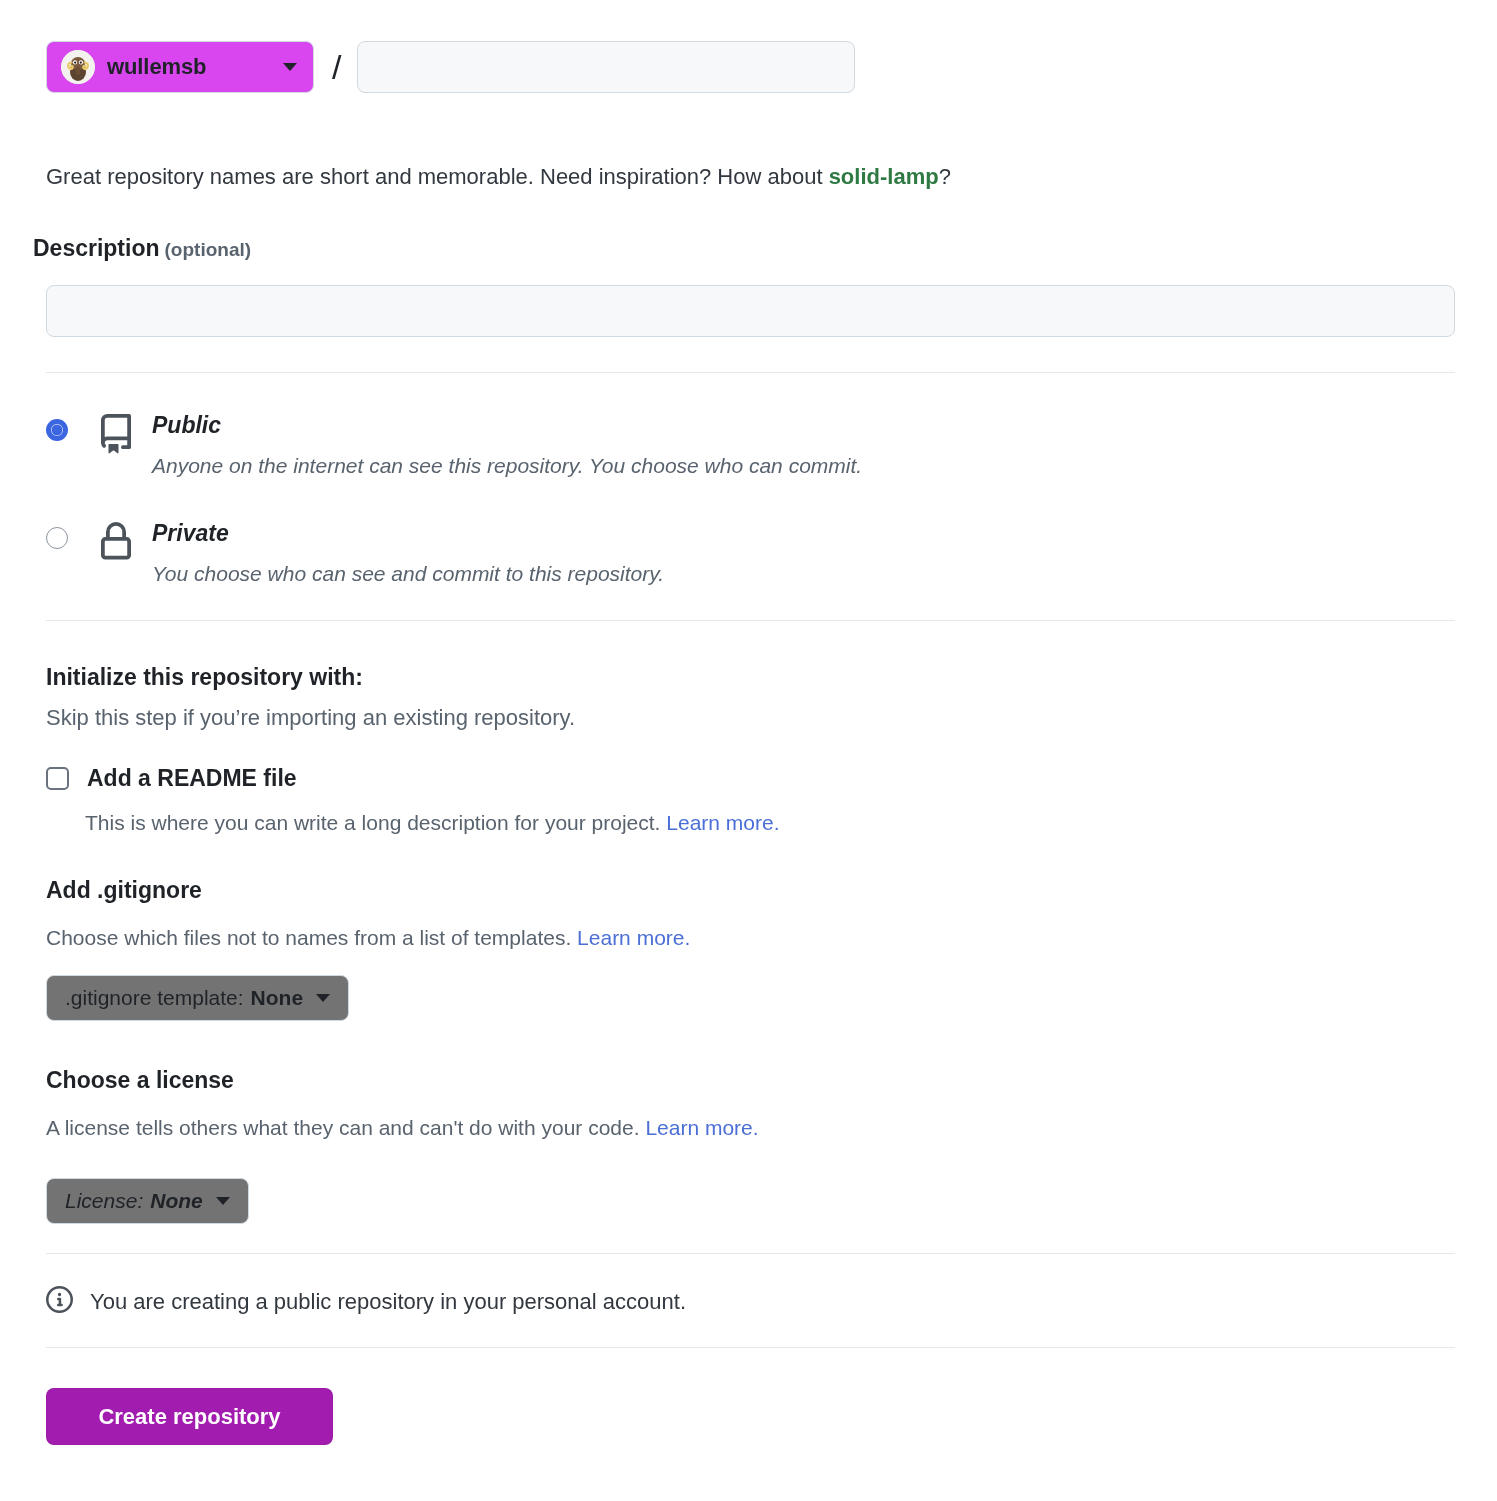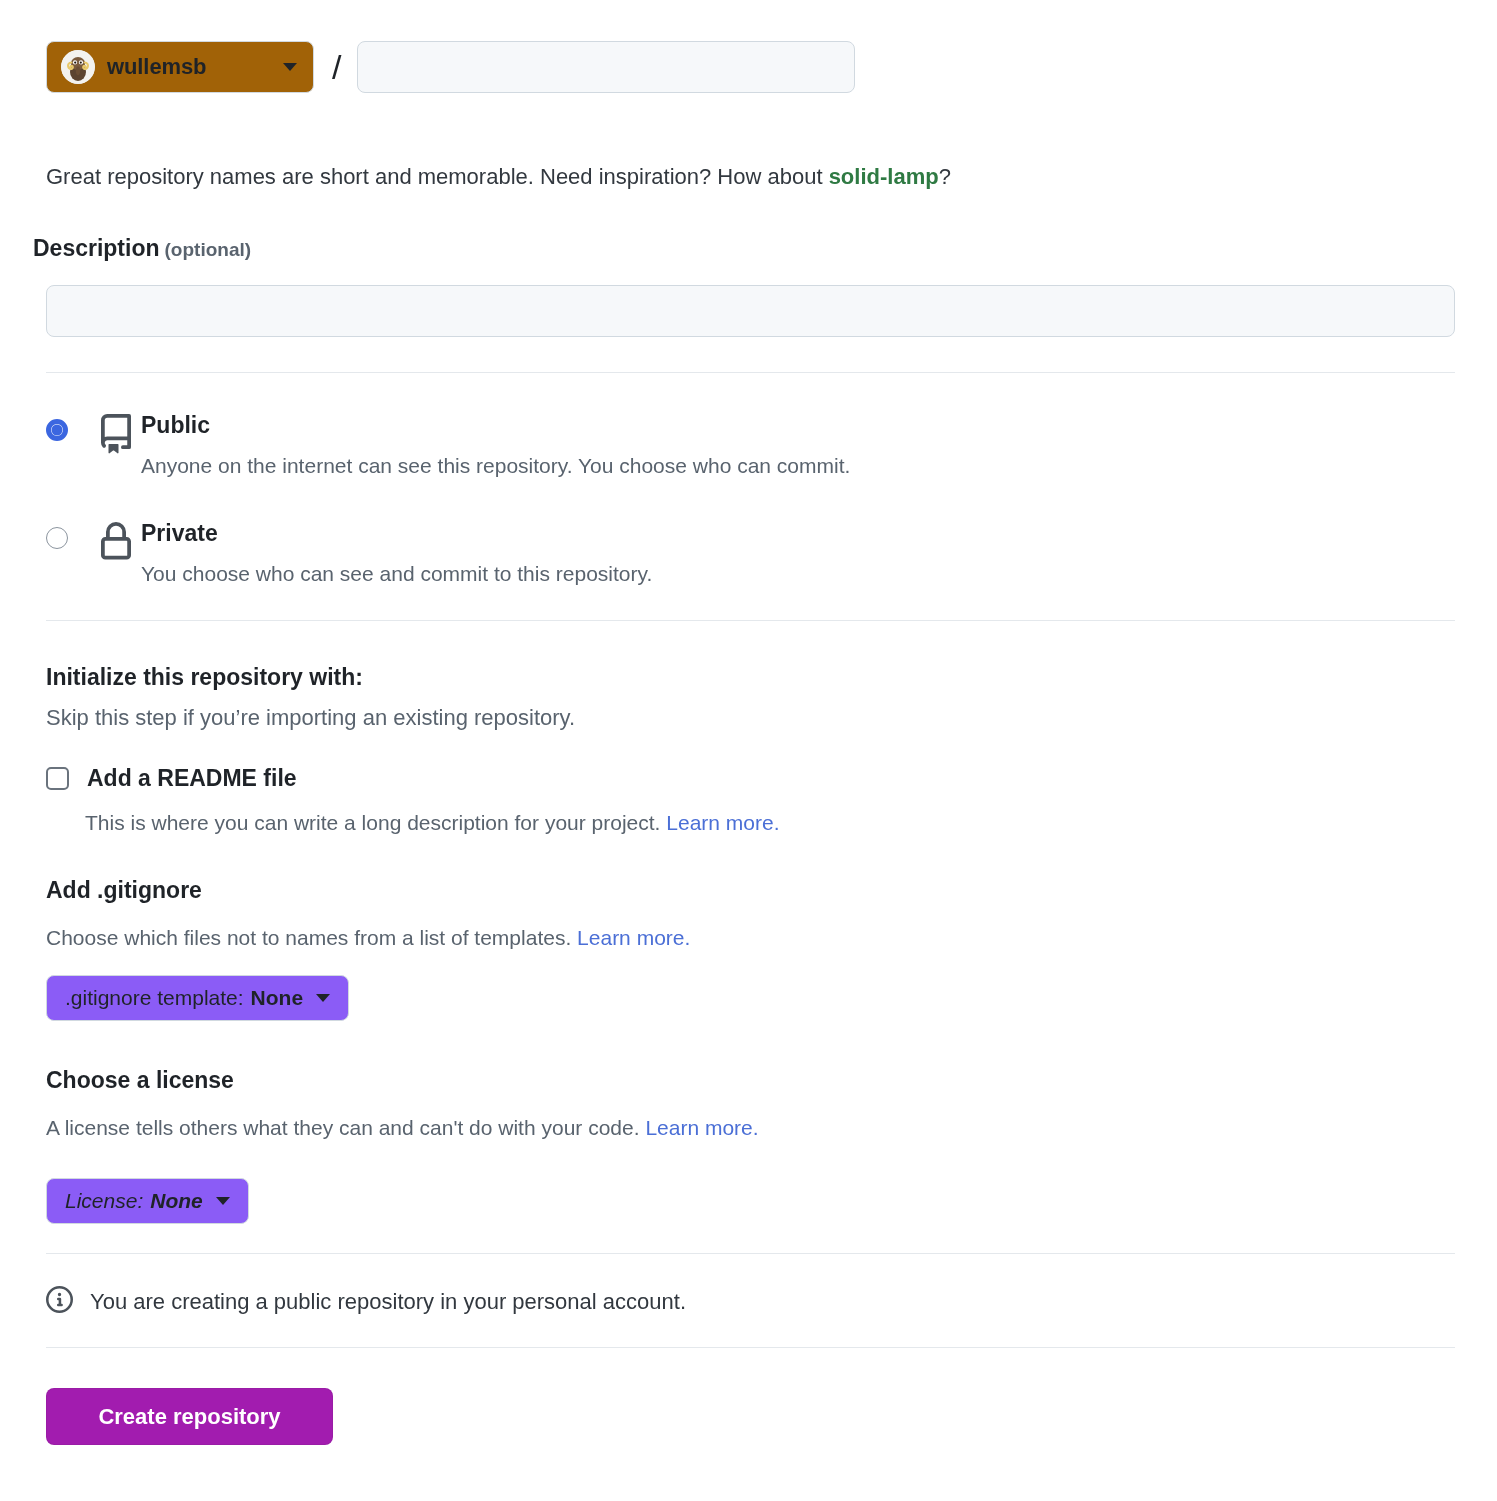--- a/index.html
+++ b/index.html
@@ -76,21 +76,21 @@
   }
   .owner-btn {
     display: flex;
     align-items: center;
     gap: 12px;
     height: 52px;
     box-sizing: border-box;
     padding: 0 16px 0 14px;
     border: 1px solid #d1d9e0;
     border-radius: 8px;
-    background: #a16207;
+    background: #d946ef;
     width: 268px;
   }
   .avatar {
     width: 34px;
     height: 34px;
     border-radius: 50%;
     background: radial-gradient(circle at 38% 32%, #ffffff 0%, #f2f2f0 55%, #e6e6e3 100%);
     position: relative;
     overflow: hidden;
     flex: 0 0 auto;
@@ -203,21 +203,21 @@
     border-radius: 50%;
     background: #3b66e0;
   }
   .vis-icon {
     width: 40px;
     margin-left: 28px;
     margin-top: 1px;
     flex: 0 0 auto;
     color: #4c535b;
   }
-  .vis-text { margin-left: 5px; }
+  .vis-text { margin-left: 16px; font-style: italic; }
   .vis-title {
     font-size: 23px;
     font-weight: 700;
     color: #1f2328;
     line-height: 1.1;
   }
   .vis-desc {
     font-size: 21px;
     color: #59636e;
     margin-top: 15px;
@@ -271,21 +271,21 @@
   .select-btn {
     position: absolute;
     left: 46px;
     height: 46px;
     box-sizing: border-box;
     display: inline-flex;
     align-items: center;
     padding: 0 18px;
     border: 1px solid #d1d9e0;
     border-radius: 8px;
-    background: #8b5cf6;
+    background: #737373;
     font-size: 21px;
     color: #1f2328;
     white-space: nowrap;
   }
   .gi-select { top: 975px; }
   .li-select { top: 1178px; font-style: italic; }
   .select-btn .sel-val { font-weight: 700; margin-left: 7px; }
   .select-btn .caret2 {
     width: 0; height: 0;
     border-left: 7px solid transparent;

